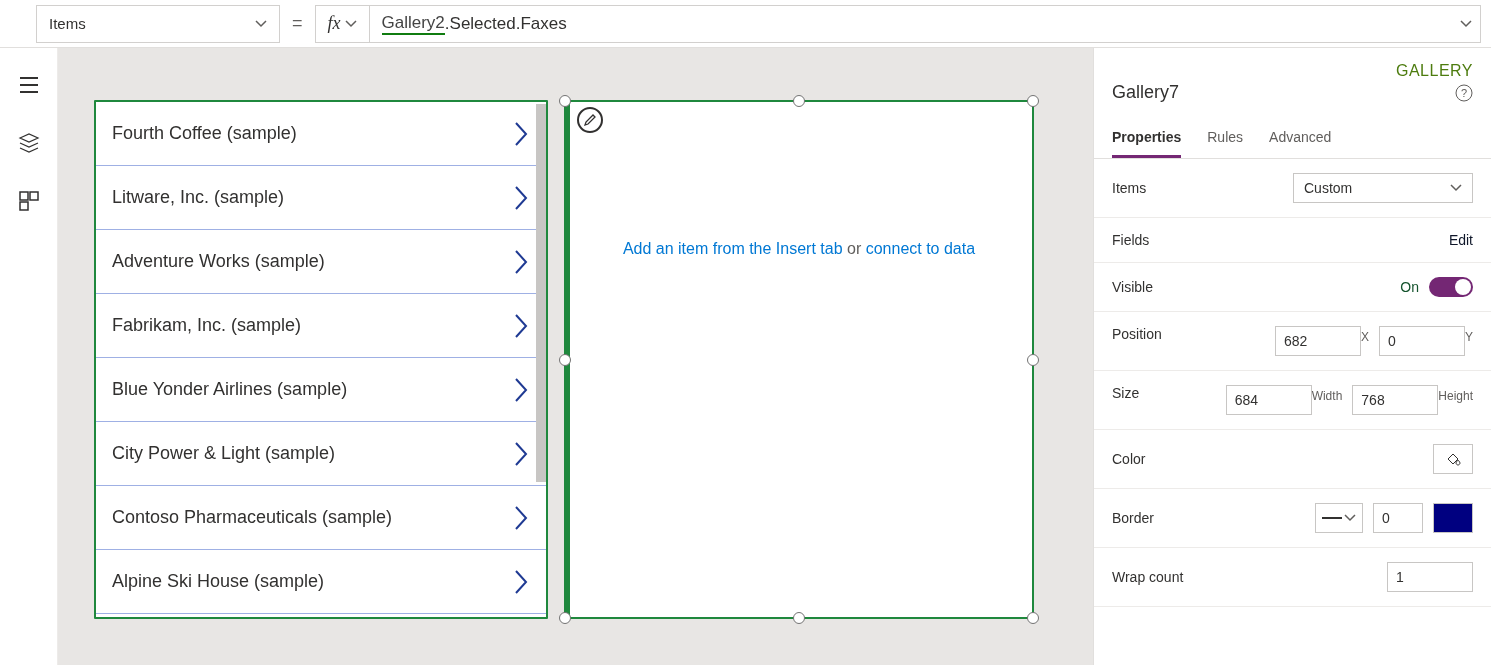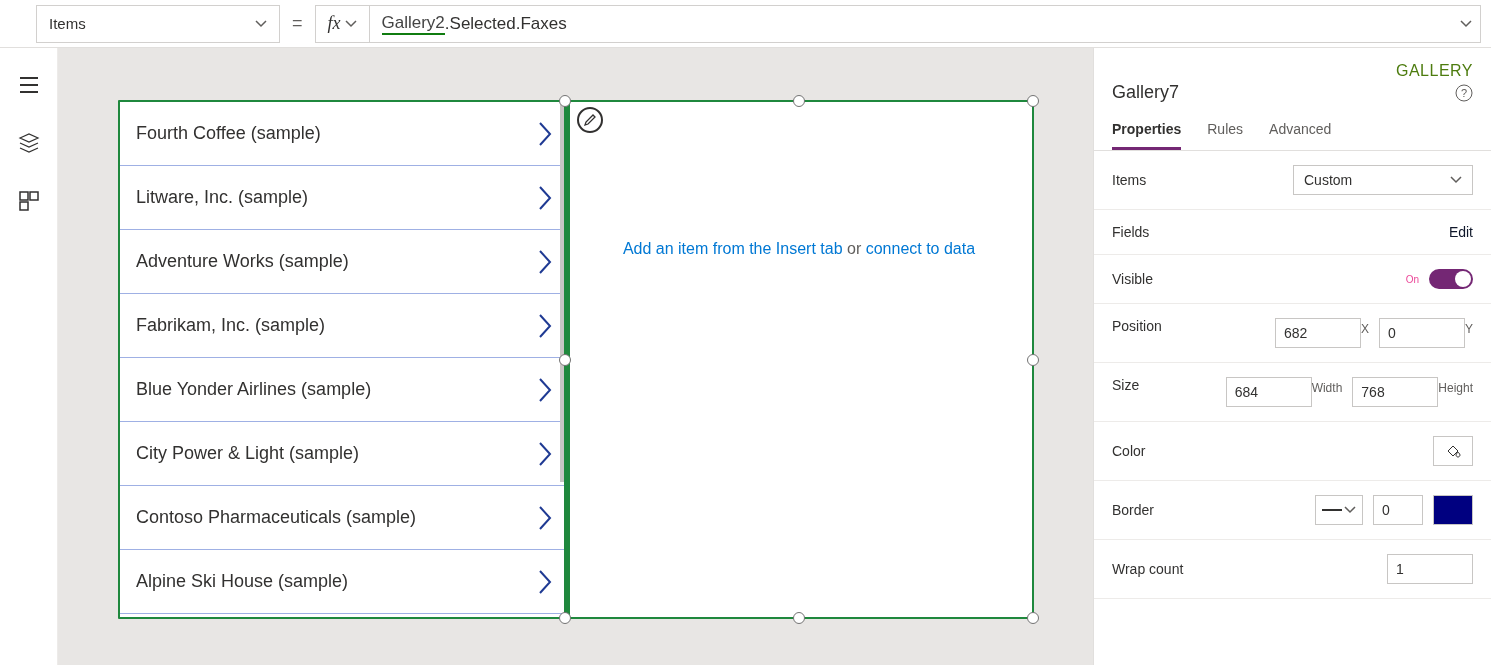--- a/index.html
+++ b/index.html
@@ -16,59 +16,59 @@
     .formula-input .tok1 { color: #444; border-bottom: 2px solid #107c10; }
     .formula-expand { position: absolute; right: 8px; }
 
     
     .main { display: flex; height: calc(100% - 48px); }
     .leftbar { width: 58px; background: #fff; border-right: 1px solid #edebe9; display: flex; flex-direction: column; align-items: center; padding-top: 26px; gap: 36px; }
     .leftbar svg { cursor: pointer; }
 
     .canvas-area { flex: 1; background: #e8e6e4; position: relative; }
 
-    .gallery1 { position: absolute; left: 60px; top: 52px; width: 454px; height: 519px; background: #fff; border: 2px solid #1f883d; border-radius: 1px; }
+    .gallery1 { position: absolute; left: 36px; top: 52px; width: 454px; height: 519px; background: #fff; border: 2px solid #1f883d; border-radius: 1px; }
     .gallery1 .scroll { position:absolute; top:2px; right:0; width:10px; height:378px; background:#c8c6c4; }
     .g1-row { height: 64px; border-bottom: 1px solid #9fb0e4; display: flex; align-items: center; padding: 0 16px; justify-content: space-between; }
     .g1-row span { font-size: 18px; color: #323130; font-weight: 500; }
 
     .gallery2 { position: absolute; left: 506px; top: 52px; width: 470px; height: 519px; background: #fff; border: 2px solid #1f883d; }
     .gallery2 .greenedge { position:absolute; left:-2px; top:0; height:100%; width:6px; background:#1f883d; }
     .edit-btn { position: absolute; top: 10px; right: -30px; width: 26px; height: 26px; border: 2px solid #323130; border-radius: 50%; background: #fff; display:flex; align-items:center; justify-content:center; cursor:pointer; }
     .edit-btn-pos { left: 519px; top: 59px; position:absolute; }
     .placeholder { position: absolute; top: 138px; width: 100%; text-align: center; font-size: 16px; }
     .placeholder .lnk { color: #0078d4; cursor: pointer; }
     .placeholder .or { color: #605e5c; }
 
     .handle { position: absolute; width: 12px; height: 12px; background: #fff; border: 1px solid #737373; border-radius: 50%; }
 
     
     .rpanel { width: 398px; background: #fff; border-left: 1px solid #e1dfdd; display: flex; flex-direction: column; }
     .rp-head { padding: 14px 18px 0 18px; }
     .rp-head .lbl { font-size: 16px; color: #4d7c0f; letter-spacing: .5px; text-align: right; }
     .rp-head .name { font-size: 18px; color: #323130; margin-top: 2px; display:flex; justify-content:space-between; align-items:center; }
-    .tabs { display: flex; gap: 26px; margin-top: 18px; border-bottom: 1px solid #e1dfdd; padding: 0 18px; }
+    .tabs { display: flex; gap: 26px; margin-top: 26px; border-bottom: 1px solid #e1dfdd; padding: 0 18px; }
     .tab { font-size: 14px; color: #605e5c; padding-bottom: 10px; cursor: pointer; }
     .tab.active { color: #323130; font-weight: 600; border-bottom: 3px solid #742774; }
 
     .props { flex:1; overflow:auto; }
     .prow { display: flex; align-items: center; justify-content: space-between; padding: 14px 18px; border-bottom: 1px solid #edebe9; }
     .prow .pl { font-size: 14px; color: #323130; }
     .prow .edit { font-size: 14px; color: #0f172a; cursor:pointer; }
     .sel { width: 180px; height: 30px; border: 1px solid #c8c6c4; display:flex; align-items:center; justify-content:space-between; padding:0 10px; font-size:14px; color:#323130; background:#fff; cursor:pointer; }
     .txt { width: 86px; height: 30px; border: 1px solid #c8c6c4; padding: 0 8px; font-size:14px; color:#323130; }
     .sublab { font-size: 12px; color:#605e5c; text-align:center; margin-top:4px; }
     .prow.group { align-items: flex-start; }
     .pair { display:flex; gap:10px; }
     .col { display:flex; }
 
     .toggle { width: 44px; height: 20px; background: #742774; border-radius: 10px; position: relative; cursor:pointer; }
     .toggle::after { content:""; position:absolute; right:2px; top:2px; width:16px; height:16px; background:#fff; border-radius:50%; }
     .toggle-wrap { display:flex; align-items:center; gap:10px; }
-    .onlab { font-size:10px; color:#ec4899; }
+    .onlab { font-size:14px; color:#14532d; }
     .csw { width:40px; height:30px; border:1px solid #c8c6c4; background:#fff; display:flex; align-items:center; justify-content:center; }
     .csw.navy { background:#000080; }
     .line-sel { width:48px; height:30px; border:1px solid #c8c6c4; display:flex; align-items:center; justify-content:center; gap:2px; background:#fff; }
     .chev { width: 12px; height: 12px; }
   </style>
 </head>
 <body>
 
 <div class="formula-bar">
   <div class="prop-dd">

